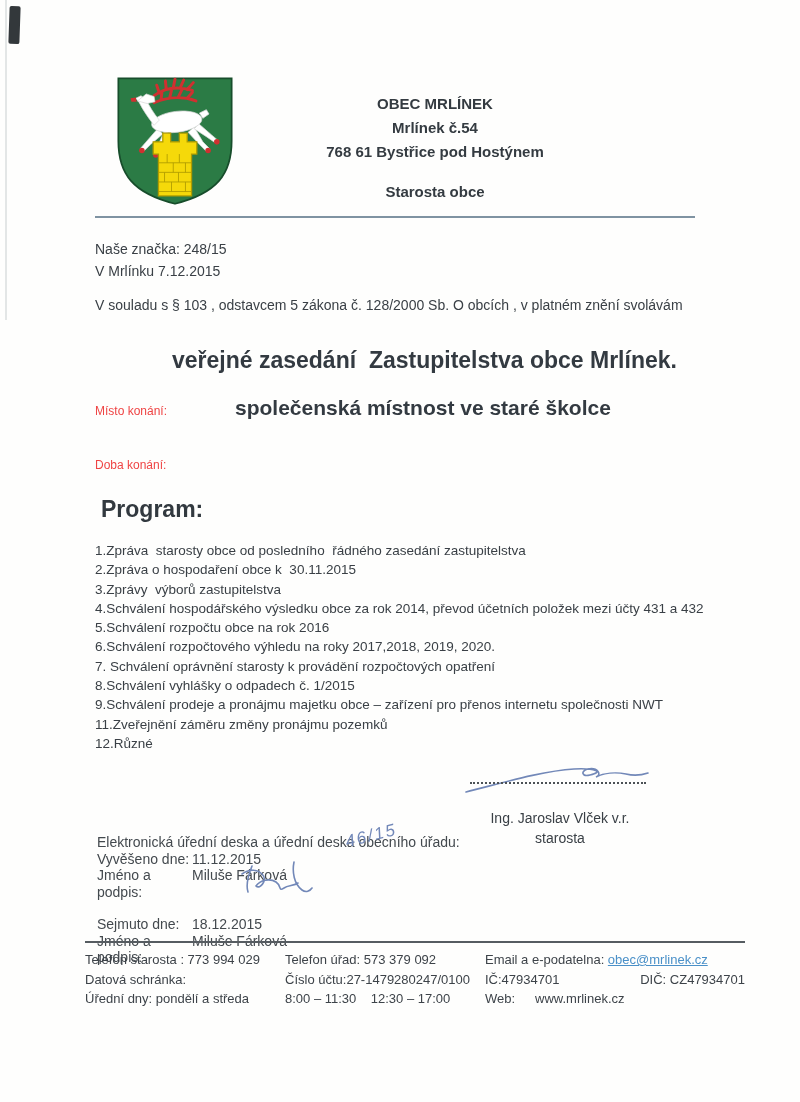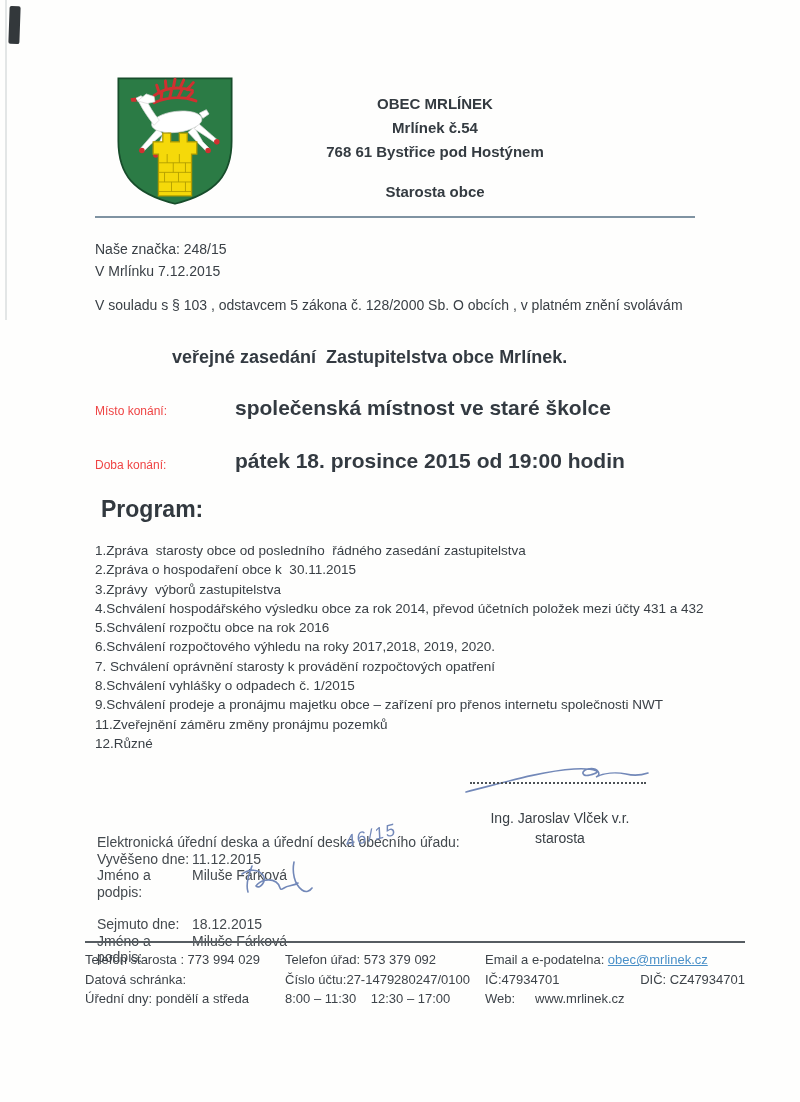--- a/index.html
+++ b/index.html
@@ -22,21 +22,21 @@
   .coa{position:absolute;left:114px;top:74px;}
   .hdr-text{position:absolute;left:290px;top:92px;width:290px;text-align:center;font-weight:bold;font-size:15px;line-height:24px;color:#343b41;}
   .hdr-office{margin-top:16px;}
   .rule-top{position:absolute;left:95px;top:216px;width:600px;height:0;border-top:2px solid #7f93a2;}
 
   
   .meta{position:absolute;left:95px;top:238px;font-size:14px;line-height:22px;}
   .meta-legal{position:absolute;left:95px;top:297px;font-size:14px;}
 
   
-  .doc-title{position:absolute;left:172px;top:347px;font-size:18px;font-weight:bold;color:#333a41;margin:0;}
+  .doc-title{position:absolute;left:172px;top:347px;font-size:23px;font-weight:bold;color:#333a41;margin:0;}
   .detail-label{position:absolute;font-size:12px;color:#ef4444;}
   .detail-value{position:absolute;font-size:21px;font-weight:bold;color:#333a41;}
   .lbl-place{left:95px;top:404px;}
   .val-place{left:235px;top:396px;}
   .lbl-time{left:95px;top:458px;}
   .val-time{left:235px;top:449px;}
 
   
   .program-heading{position:absolute;left:95px;top:490px;font-size:23px;font-weight:bold;color:#32393f;margin:6px;}
   .program-list{position:absolute;left:95px;top:541px;width:660px;font-size:13.5px;line-height:19.3px;}
@@ -115,21 +115,20 @@
   <div class="meta">
     <div data-bind="meta.reference">Naše značka: 248/15</div>
     <div data-bind="meta.place_date">V Mrlínku 7.12.2015</div>
   </div>
   <div class="meta-legal" data-bind="meta.legal_intro">V souladu s § 103 , odstavcem 5 zákona č. 128/2000 Sb. O obcích , v platném znění svolávám</div>
 
   <h1 class="doc-title" data-bind="title">veřejné zasedání  Zastupitelstva obce Mrlínek.</h1>
   <div class="detail-label lbl-place" data-bind="details.place_label">Místo konání:</div>
   <div class="detail-value val-place" data-bind="details.place_value">společenská místnost ve staré školce</div>
   <div class="detail-label lbl-time" data-bind="details.time_label">Doba konání:</div>
-  <div class="detail-value val-time" data-bind="details.time_value">pátek 18. prosince 2015 od 19:00 hodin</div>
 
   <h2 class="program-heading" data-bind="program.heading">Program:</h2>
   <div class="program-list">
     <div data-bind="program.items.0">1.Zpráva  starosty obce od posledního  řádného zasedání zastupitelstva</div>
     <div data-bind="program.items.1">2.Zpráva o hospodaření obce k  30.11.2015</div>
     <div data-bind="program.items.2">3.Zprávy  výborů zastupitelstva</div>
     <div data-bind="program.items.3">4.Schválení hospodářského výsledku obce za rok 2014, převod účetních položek mezi účty 431 a 432</div>
     <div data-bind="program.items.4">5.Schválení rozpočtu obce na rok 2016</div>
     <div data-bind="program.items.5">6.Schválení rozpočtového výhledu na roky 2017,2018, 2019, 2020.</div>
     <div data-bind="program.items.6">7. Schválení oprávnění starosty k provádění rozpočtových opatření</div>

